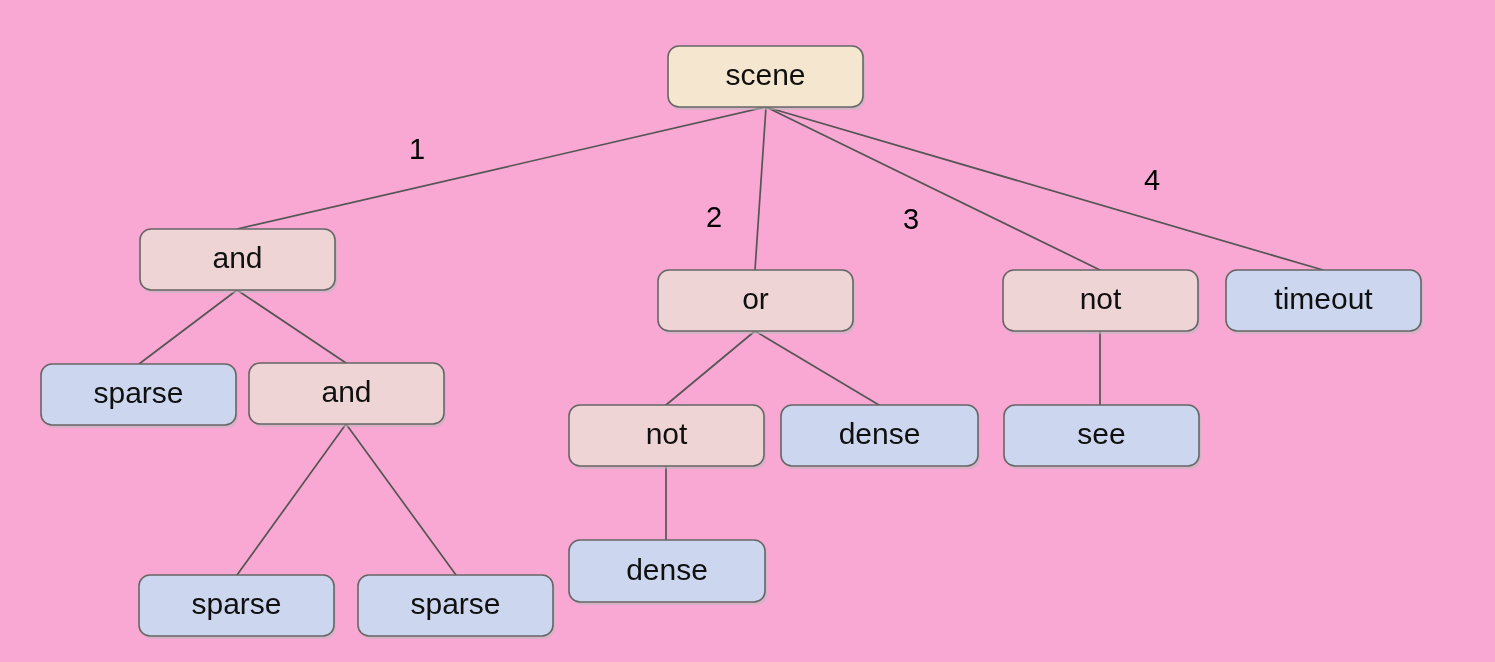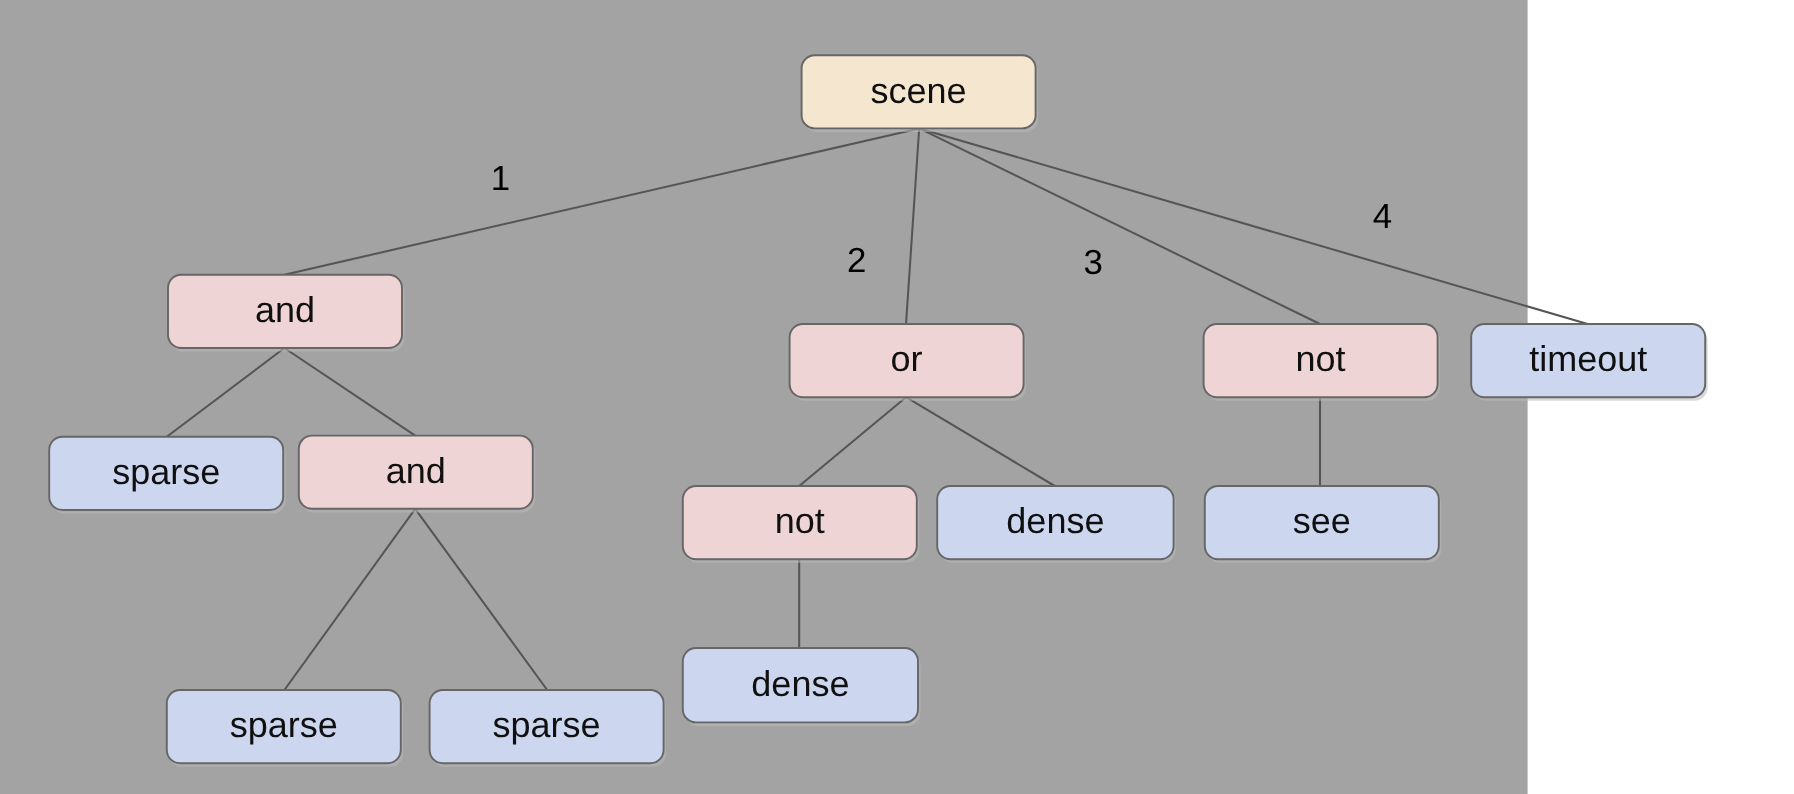--- a/index.html
+++ b/index.html
@@ -9,23 +9,23 @@
     background: #ffffff;
   }
   body {
     width: 1495px;
     height: 662px;
     font-family: "Liberation Sans", sans-serif;
     overflow: hidden;
   }
   #diagram-root {
     position: relative;
-    width: 1273px;
+    width: 1495px;
     height: 662px;
-    background: #a3a3a3;
+    background: #f9a8d4;
   }
   svg#tree-canvas {
     position: absolute;
     top: 0;
     left: 0;
     width: 1495px;
     height: 662px;
     display: block;
   }
   .node-rect {

